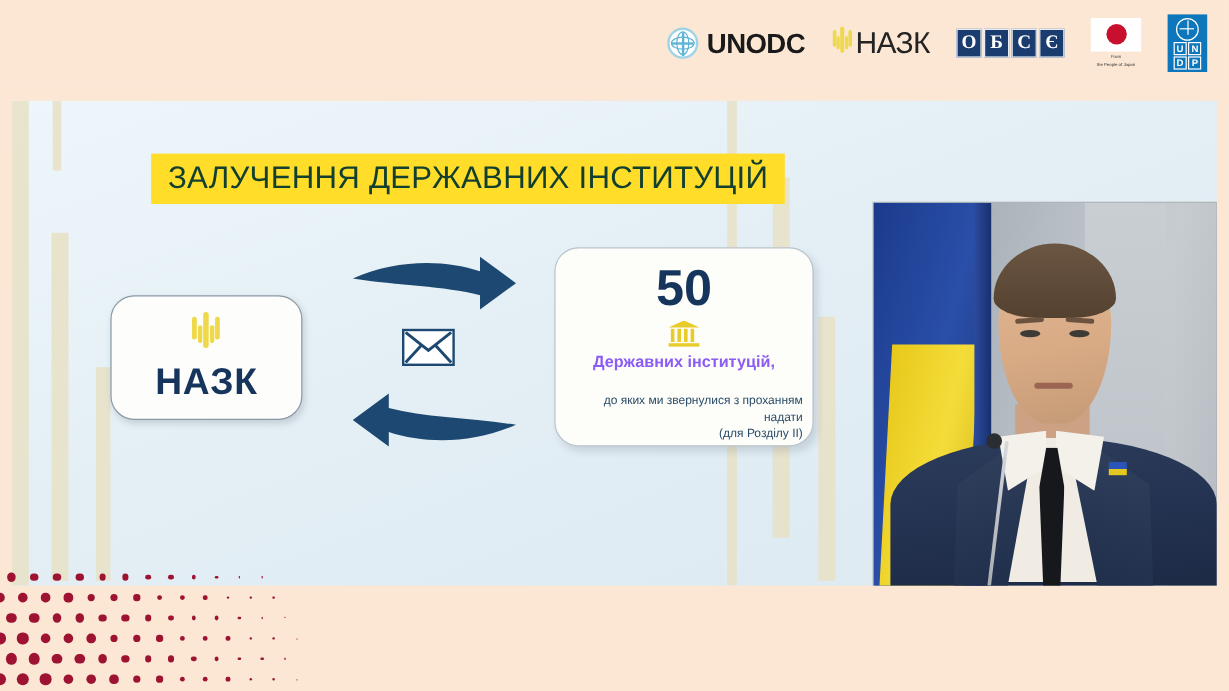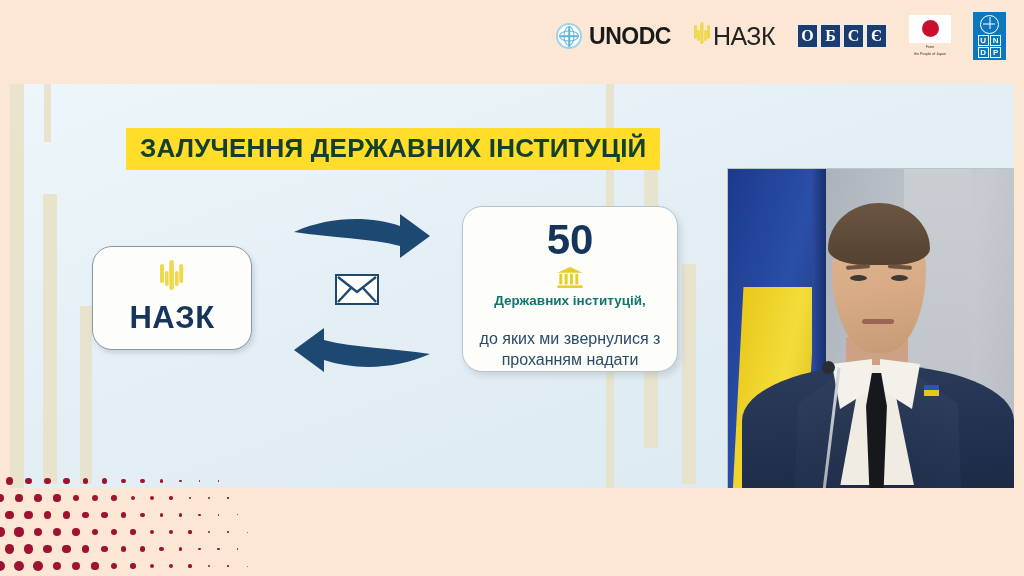--- a/index.html
+++ b/index.html
@@ -101,21 +101,21 @@
     overflow:hidden;
   }
   .bar{position:absolute;background:#e8e0c4;opacity:.85;}
 
   
   #title-banner{
     position:absolute;left:116px;top:44px;
     background:#ffdd29;padding:5px 14px 6px 14px;
   }
   #title-banner span{
-    font-size:26px;font-weight:bold;color:#13402e;letter-spacing:.2px;
+    font-size:26px;font-weight:normal;color:#13402e;letter-spacing:.2px;
     white-space:nowrap;
   }
 
   
   #nazk-card{
     position:absolute;left:82px;top:162px;width:158px;height:102px;
     background:#fdfdfb;border:1.5px solid #8a98a6;border-radius:20px;
     display:flex;flex-direction:column;align-items:center;justify-content:center;
     gap:2px;box-shadow:2px 3px 5px rgba(90,100,110,.22);
   }
@@ -135,25 +135,25 @@
   #stat-card{
     position:absolute;left:452px;top:122px;width:216px;height:166px;
     background:#fdfdfa;border:1.5px solid #b9c3cc;border-radius:20px;
     box-shadow:3px 4px 6px rgba(90,100,110,.18);
     display:flex;flex-direction:column;align-items:center;
     padding-top:12px;box-sizing:border-box;
   }
   #stat-number{font-size:42px;font-weight:bold;color:#16355c;line-height:1;}
   #bank-icon{margin:6px 0 5px 0;}
   #stat-heading{
-    font-size:13.5px;font-weight:bold;color:#0f766e;text-align:center;
+    font-size:13.5px;font-weight:bold;color:#8b5cf6;text-align:center;
     line-height:1.2;
   }
   #stat-body{
-    font-size:16px;color:#2b4c68;text-align:center;line-height:1.36;
+    font-size:10px;color:#2b4c68;text-align:right;line-height:1.36;
     margin-top:18px;padding:0 8px;
   }
 
   
   #video{
     position:absolute;left:718px;top:85px;width:296px;height:403px;
     overflow:hidden;background:#6f7780;
     box-shadow:0 0 0 1px rgba(120,120,120,.35);
   }
   .vid-layer{position:absolute;}
@@ -321,20 +321,21 @@
         <rect x="2" y="7" width="3" height="11"></rect>
         <rect x="7.5" y="7" width="3" height="11"></rect>
         <rect x="13" y="7" width="3" height="11"></rect>
         <rect x="18.5" y="7" width="3" height="11"></rect>
         <rect x="0" y="19" width="26" height="3"></rect>
       </g>
     </svg>
     <div id="stat-heading">Державних інституцій,</div>
     <div id="stat-body">
       <div>до яких ми звернулися з проханням надати</div>
+      <div>(для Розділу II)</div>
     </div>
   </div>
 
   <div id="video">
     <div class="vid-layer" id="v-wall"></div>
     <div class="vid-layer" id="v-wallpanel"></div>
     <div class="vid-layer" id="v-flagblue"></div>
     <div class="vid-layer" id="v-flagyellow"></div>
     <div class="vid-layer" id="v-flagpole"></div>
     <div class="vid-layer" id="v-neck"></div>

